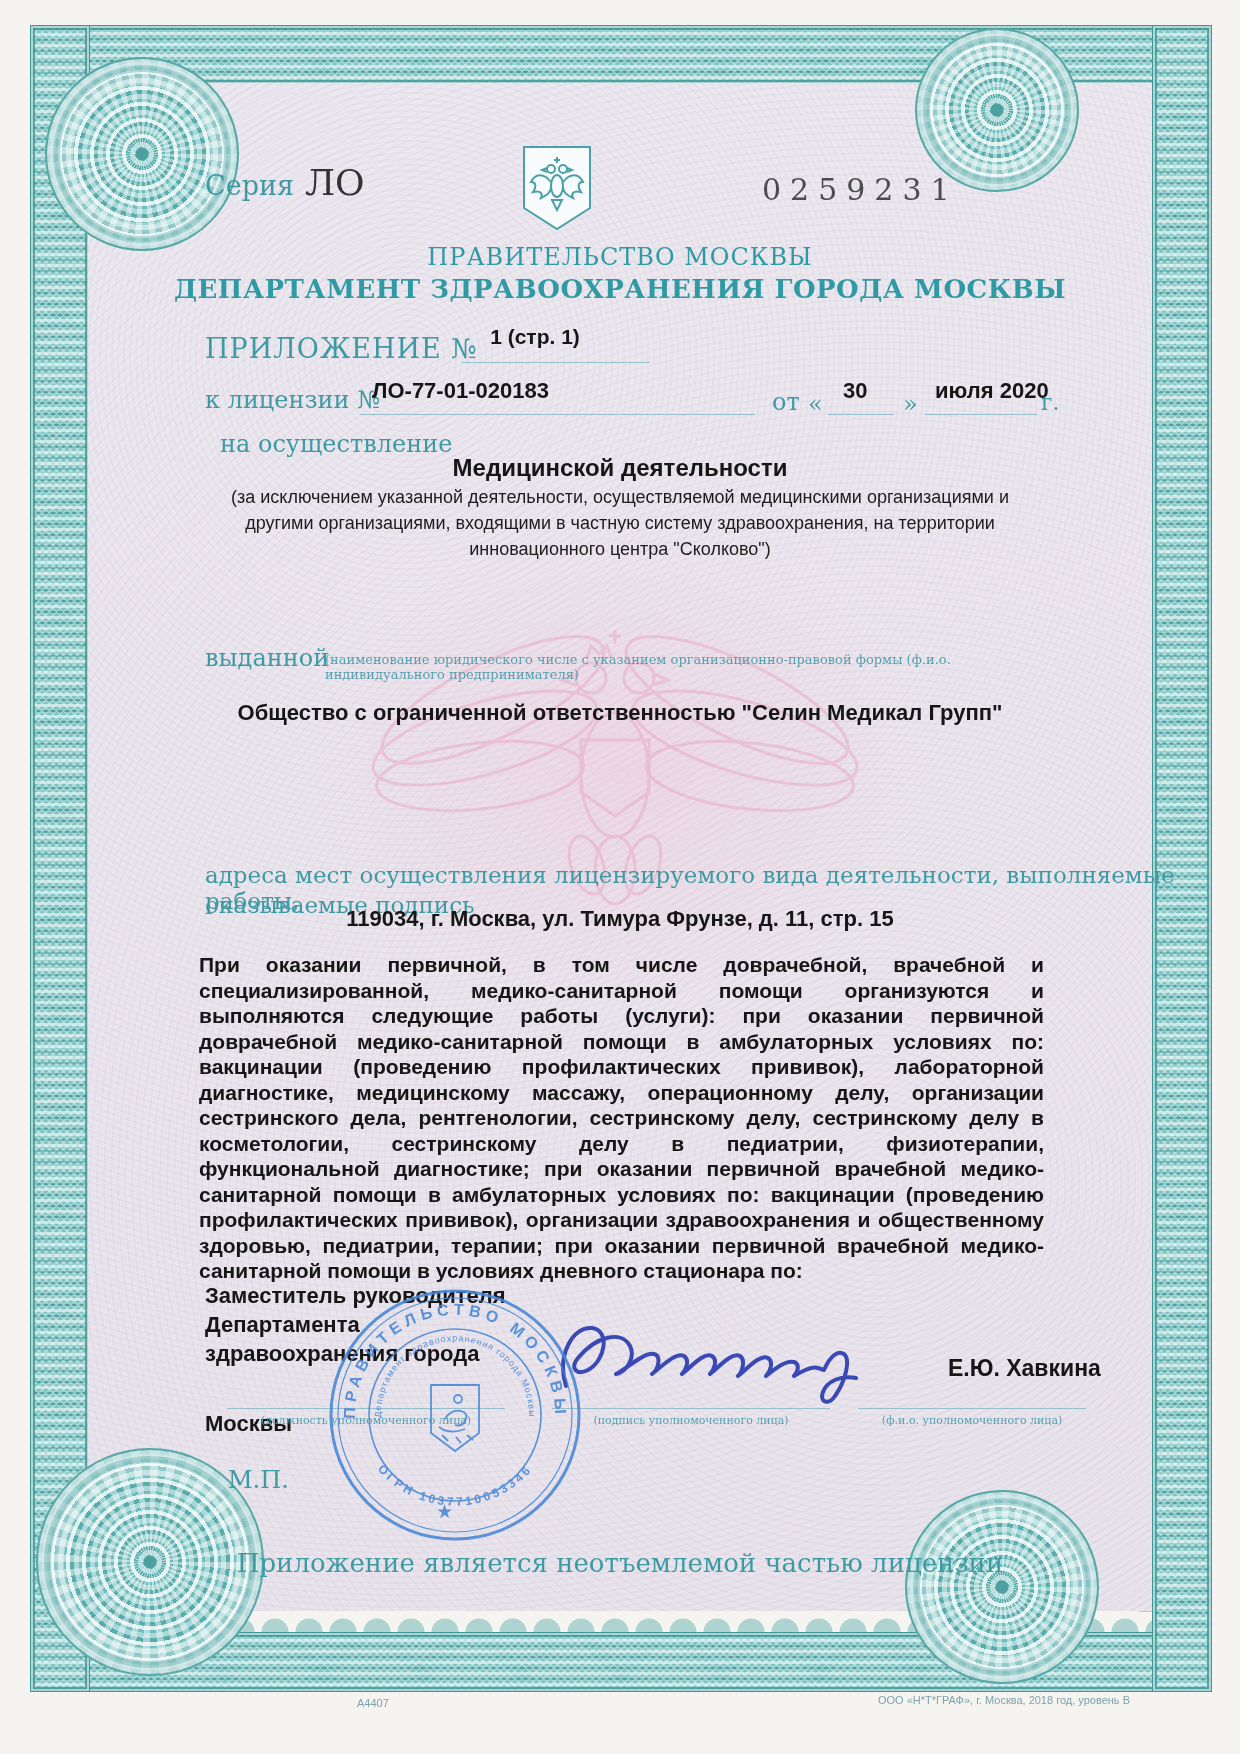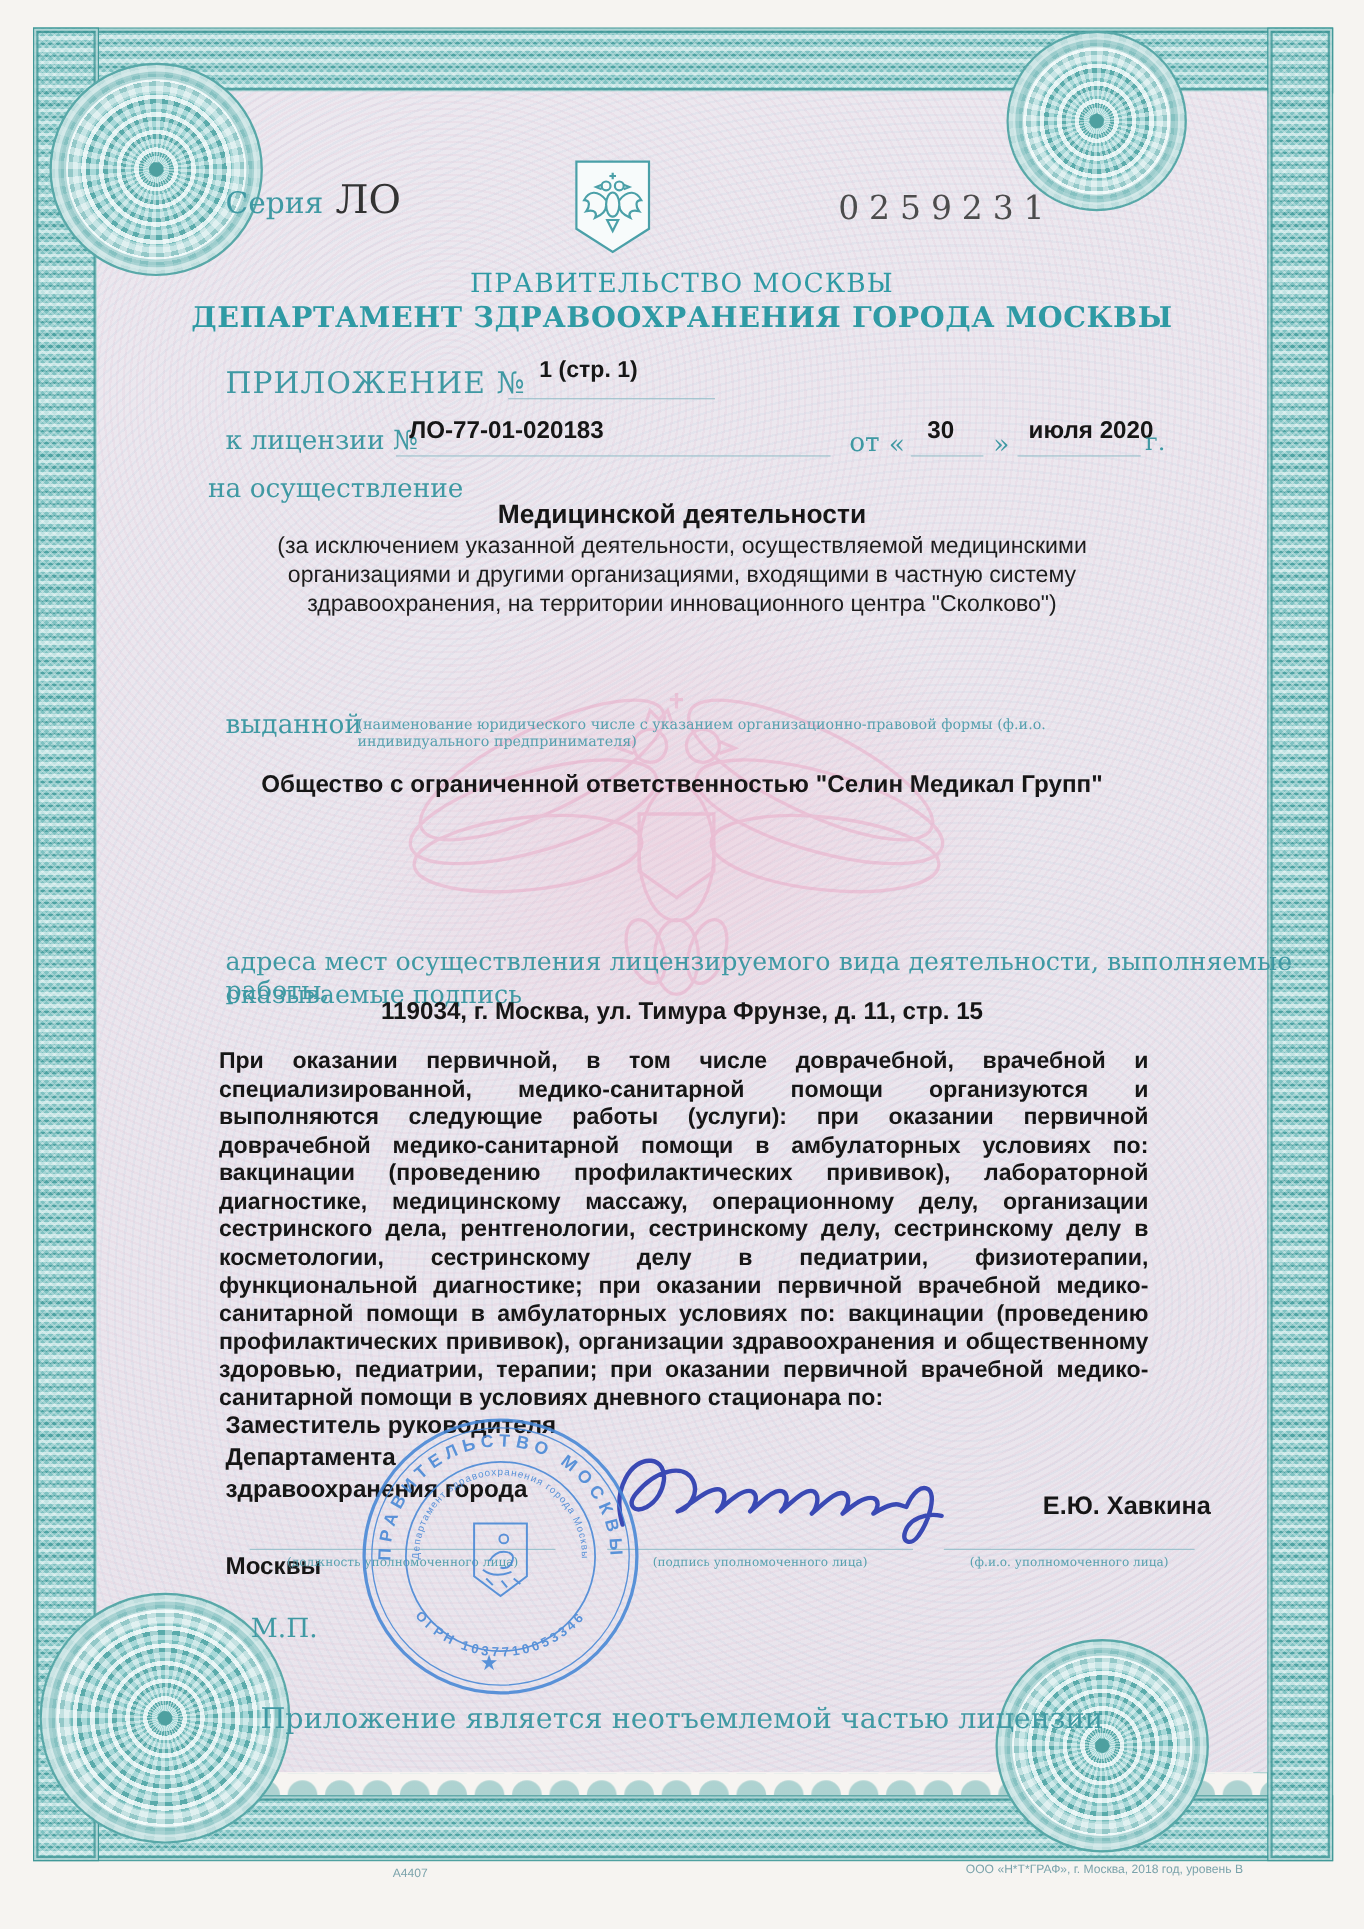--- a/index.html
+++ b/index.html
@@ -121,23 +121,23 @@
   <div class="rule" style="left:360px;top:414px;width:395px;"></div>
   <div class="abs teal" style="left:772px;top:388px;font-size:24px;">от</div>
   <div class="abs teal" style="left:808px;top:390px;font-size:24px;">«</div>
   <div class="abs ink" style="left:843px;top:378px;font-size:22px;">30</div>
   <div class="rule" style="left:828px;top:414px;width:66px;"></div>
   <div class="abs teal" style="left:903px;top:390px;font-size:24px;">»</div>
   <div class="abs ink" style="left:935px;top:378px;font-size:22px;">июля 2020</div>
   <div class="rule" style="left:925px;top:414px;width:112px;"></div>
   <div class="abs teal" style="left:1041px;top:390px;font-size:22px;">г.</div>
 
-  <div class="abs teal" style="left:189px;top:430px;font-size:24px;">на осуществление</div>
+  <div class="abs teal" style="left:220px;top:430px;font-size:24px;">на осуществление</div>
   <div class="abs ink center" style="left:200px;top:454px;width:840px;font-size:24px;">Медицинской деятельности</div>
-  <div class="abs center" style="left:195px;top:484px;width:850px;font-size:21px;color:#1d1d1d;line-height:26px;font-family:'Liberation Sans',sans-serif;">(за исключением указанной деятельности, осуществляемой медицинскими организациями и другими организациями, входящими в частную систему здравоохранения, на территории инновационного центра "Сколково")</div>
+  <div class="abs center" style="left:195px;top:484px;width:850px;font-size:18px;color:#1d1d1d;line-height:26px;font-family:'Liberation Sans',sans-serif;">(за исключением указанной деятельности, осуществляемой медицинскими организациями и другими организациями, входящими в частную систему здравоохранения, на территории инновационного центра "Сколково")</div>
 
   <div class="abs teal" style="left:205px;top:644px;font-size:24px;">выданной</div>
   <div class="abs teal-sm" style="left:325px;top:652px;width:715px;font-size:13px;">(наименование юридического числе с указанием организационно-правовой формы  (ф.и.о. индивидуального предпринимателя)</div>
   <div class="abs ink center" style="left:160px;top:654px;width:920px;font-size:22px;margin-top:46px;">Общество с ограниченной ответственностью "Селин Медикал Групп"</div>
 
   <div class="abs teal" style="left:205px;top:862px;font-size:23px;">адреса мест осуществления лицензируемого вида деятельности, выполняемые работы,</div>
   <div class="abs teal" style="left:205px;top:892px;font-size:23px;">оказываемые подпись</div>
   <div class="abs ink center" style="left:250px;top:906px;width:740px;font-size:22px;">119034, г. Москва, ул. Тимура Фрунзе, д. 11, стр. 15</div>
 
   <div class="abs ink" style="left:199px;top:952px;width:845px;font-size:21px;line-height:25.5px;text-align:justify;">При оказании первичной, в том числе доврачебной, врачебной и специализированной, медико-санитарной помощи организуются и выполняются следующие работы (услуги): при оказании первичной доврачебной медико-санитарной помощи в амбулаторных условиях по: вакцинации (проведению профилактических прививок), лабораторной диагностике, медицинскому массажу, операционному делу, организации сестринского дела, рентгенологии, сестринскому делу, сестринскому делу в косметологии, сестринскому делу в педиатрии, физиотерапии, функциональной диагностике; при оказании первичной врачебной медико-санитарной помощи в амбулаторных условиях по: вакцинации (проведению профилактических прививок), организации здравоохранения и общественному здоровью, педиатрии, терапии; при оказании первичной врачебной медико-санитарной помощи в условиях дневного стационара по:</div>

